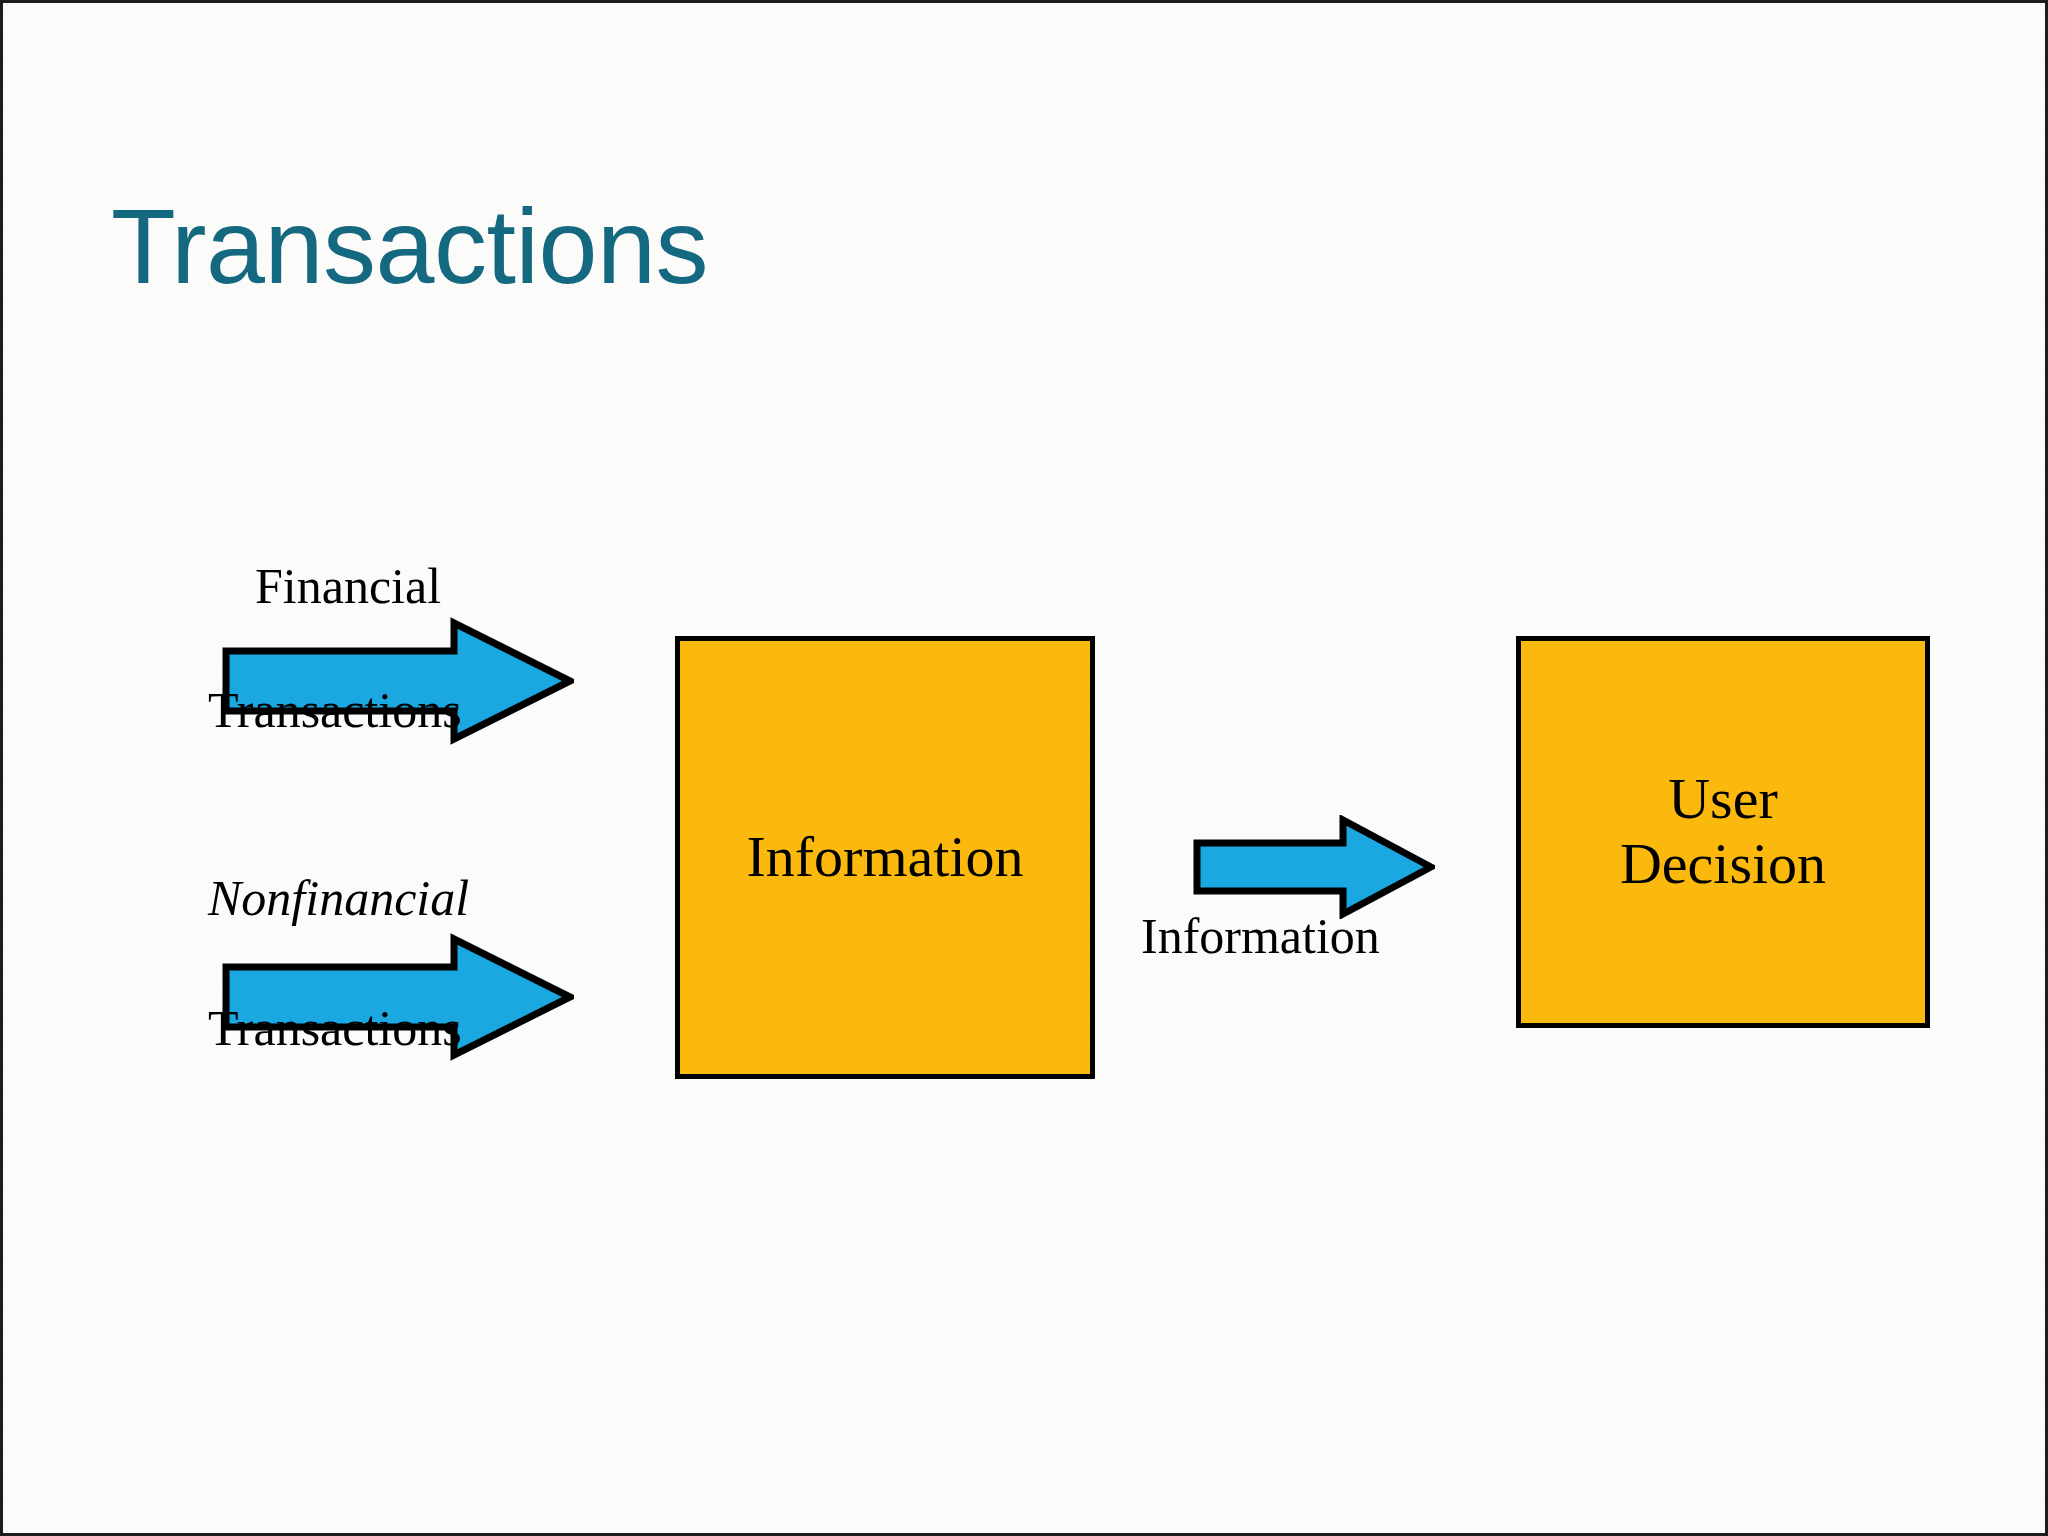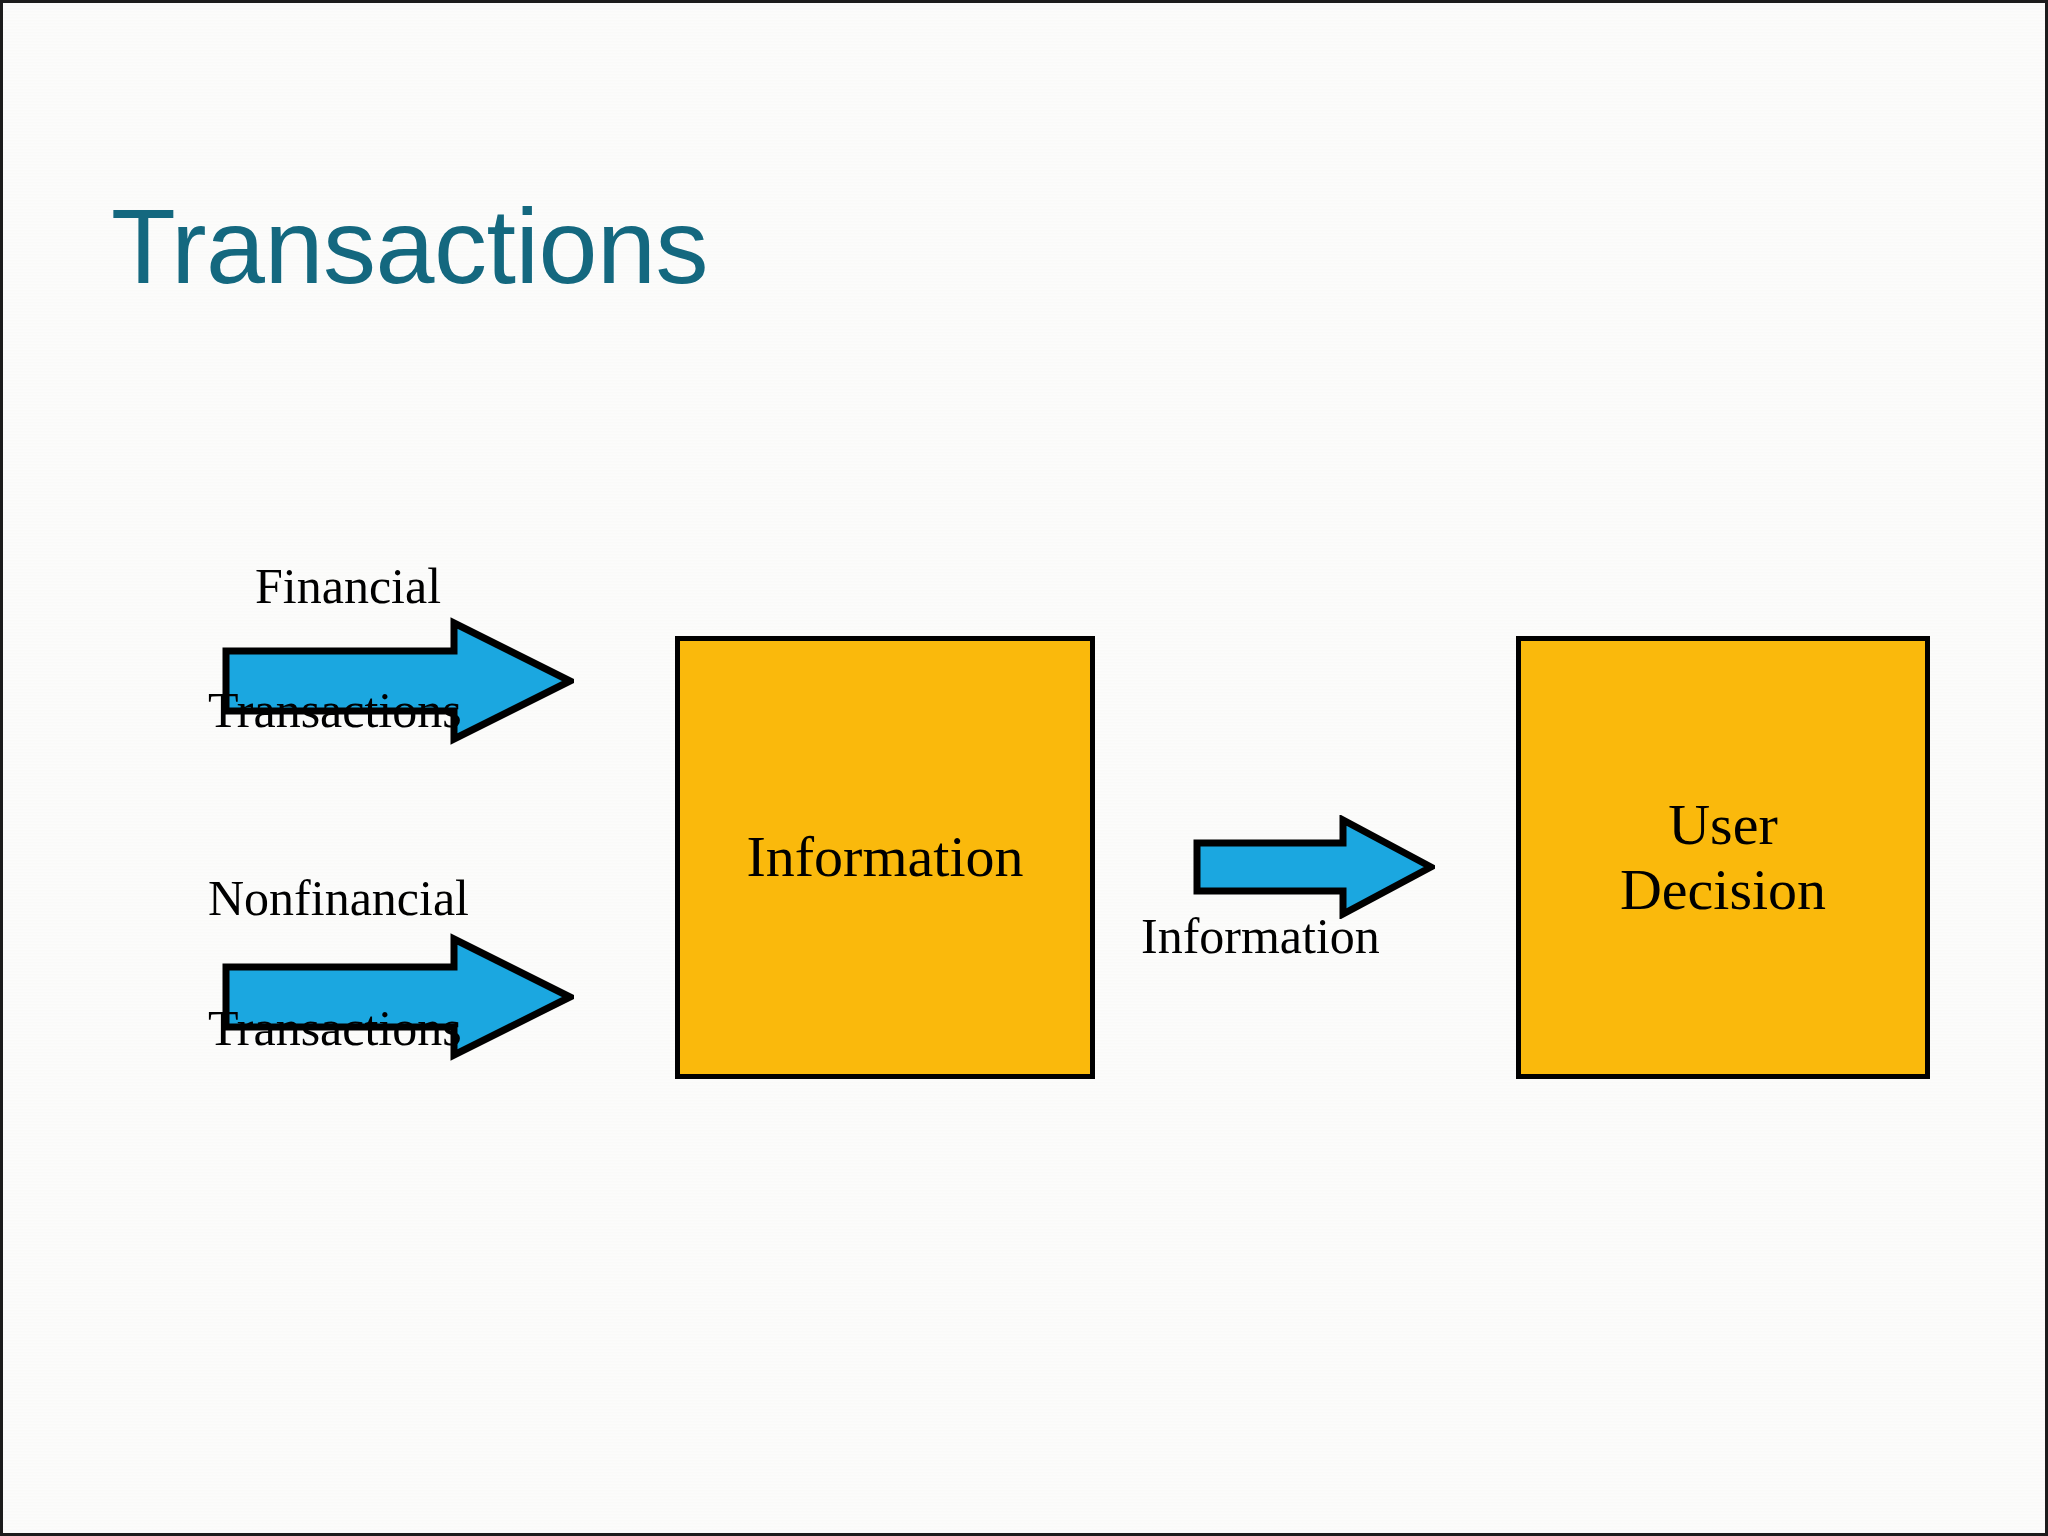--- a/index.html
+++ b/index.html
@@ -67,30 +67,30 @@
   .ybox .boxtext {
     font-family: "Liberation Serif", "DejaVu Serif", serif;
     font-size: 58px;
     line-height: 1.12;
     color: #000000;
   }
 
   
   #label-financial      { left: 252px;  top: 558px; }
   #label-trans-1        { left: 205px;  top: 682px; }
-  #label-nonfinancial   { left: 205px;  top: 870px; }
+  #label-nonfinancial   { left: 205px;  top: 870px; font-style: italic; }
   #label-trans-2        { left: 205px;  top: 1000px; }
   #label-information    { left: 1138px; top: 908px; }
 
   #arrow-financial    { left: 219px;  top: 614px; }
   #arrow-nonfinancial { left: 219px;  top: 930px; }
   #arrow-information  { left: 1190px; top: 812px; }
 
   #box-information-system { left: 672px;  top: 633px; width: 420px; height: 443px; }
-  #box-user-decision      { left: 1513px; top: 633px; width: 414px; height: 443px; }
+  #box-user-decision      { left: 1513px; top: 633px; width: 414px; height: 392px; }
 </style>
 </head>
 <body>
 
 <div id="slide">
 
   <div id="title">Transactions</div>
 
   <div class="dlabel" id="label-financial">Financial</div>
 

